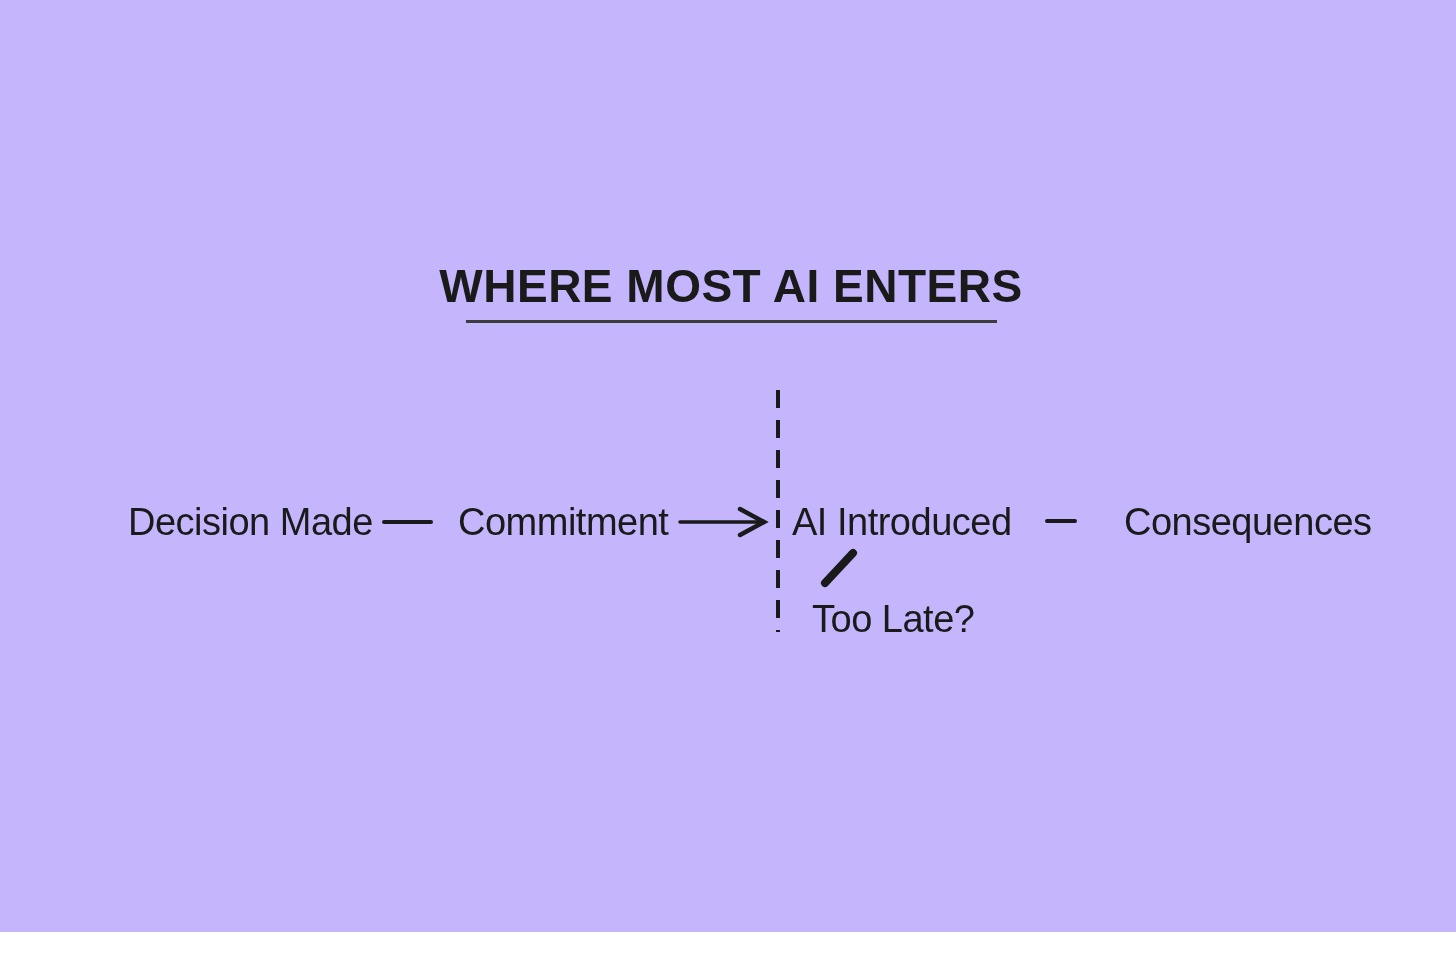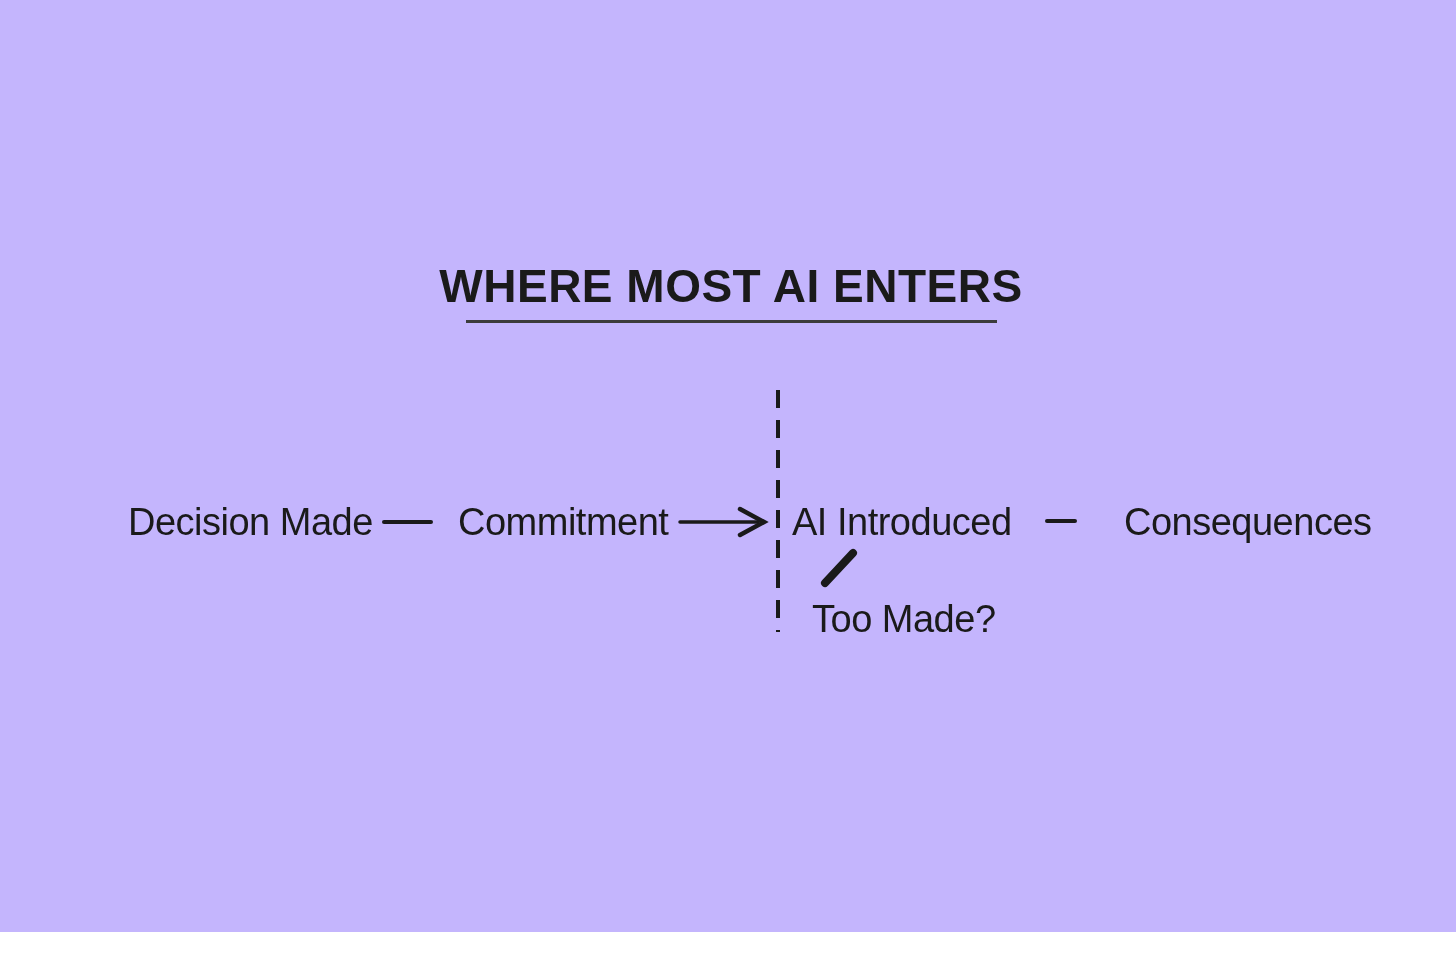--- a/index.html
+++ b/index.html
@@ -115,15 +115,15 @@
   <div class="step step-ai">AI Introduced</div>
 
   <div class="connector connector-2"></div>
 
   <div class="step step-consequences">Consequences</div>
 
   <svg class="slash-svg" width="44" height="46" viewBox="0 0 44 46">
     <line x1="8" y1="38" x2="36" y2="8" stroke="#1a1a1a" stroke-width="8" stroke-linecap="round"></line>
   </svg>
 
-  <div class="annotation">Too Made?</div>
+  <div class="annotation">Too Late?</div>
 
 </div>
 
 </body></html>

